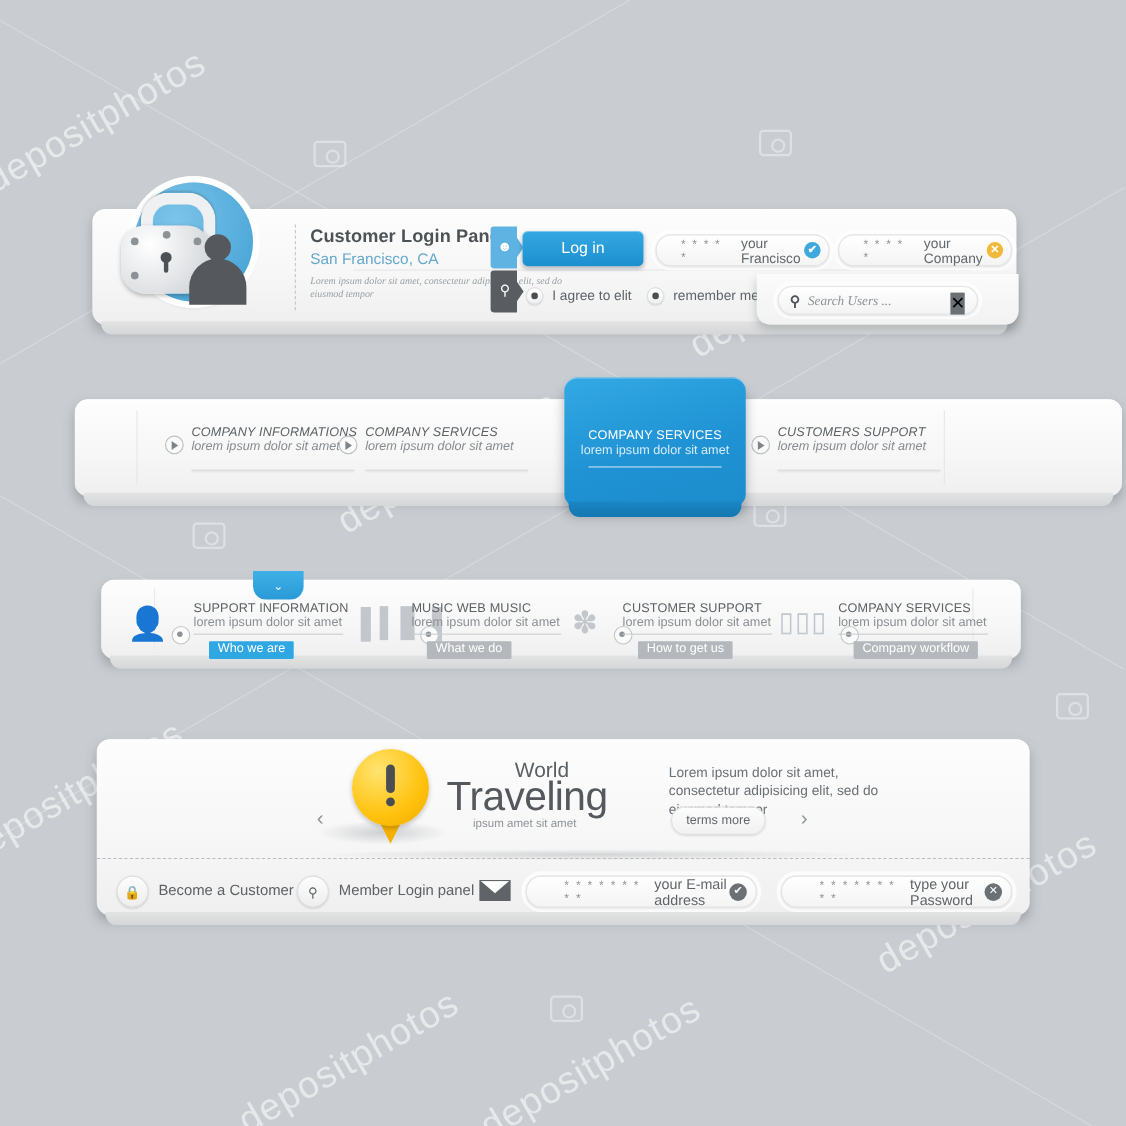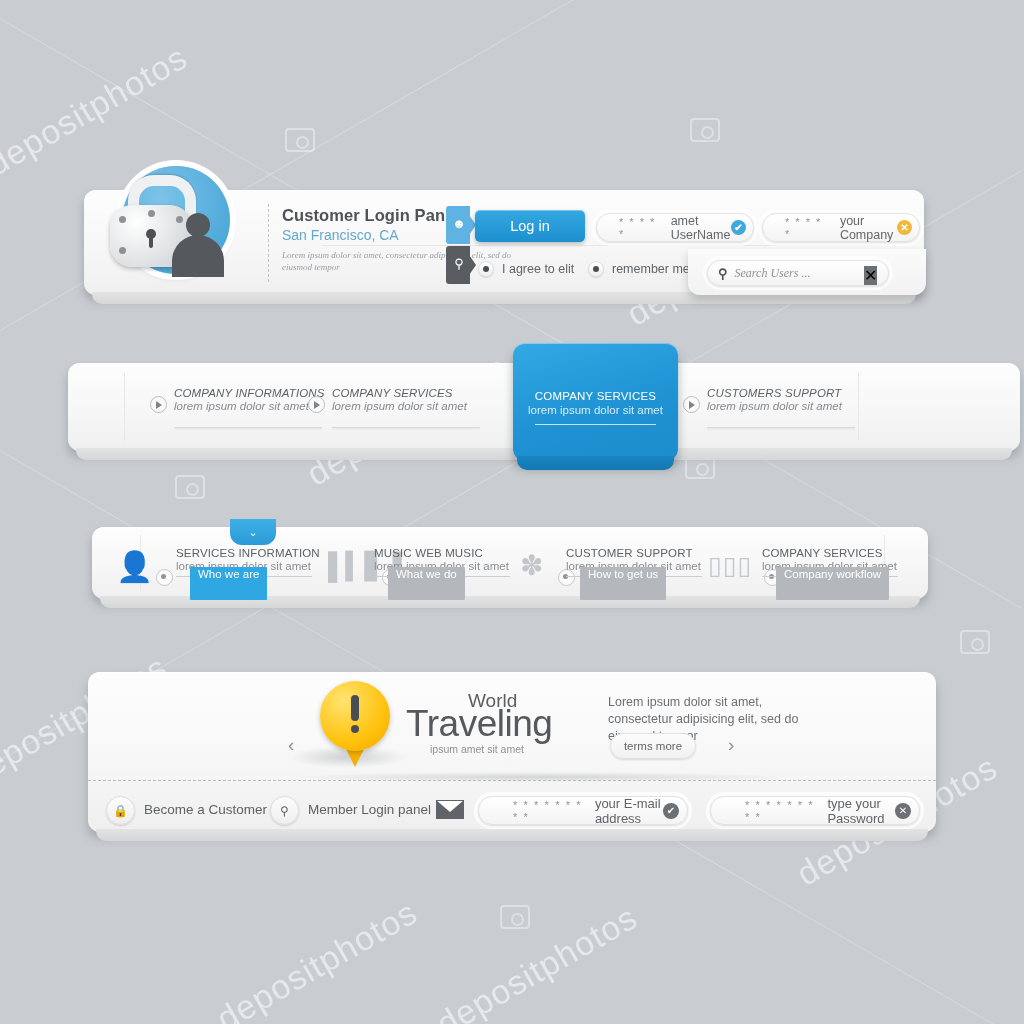--- a/index.html
+++ b/index.html
@@ -217,21 +217,21 @@
     background:linear-gradient(180deg,#3fb0e6,#2a9ad8);
     border-radius:0 0 12px 12px;z-index:22;
     display:flex;align-items:flex-start;justify-content:center;
   }
   .chevtab span{color:#e8f6fe;font-size:11px;margin-top:7px;}
   .p3-item{position:absolute;top:20px;}
   .p3-h{font-size:11.5px;color:#5d6266;letter-spacing:.15px;}
   .p3-s{font-size:11.5px;color:#8a8f94;margin-top:1px;}
   .p3-rule{position:absolute;left:0;top:29px;width:136px;height:1px;background:#c9ccd0;}
   .p3-tag{
-    position:absolute;top:20px;height:33px;line-height:15px;padding:0 8px;
+    position:absolute;top:36px;height:16px;line-height:15px;padding:0 8px;
     font-size:11.5px;color:#ffffff;border-radius:1px;
   }
   .tag-blue{background:#2fa7e2;}
   .tag-gray{background:#b4b8bc;}
   .dotbtn{
     position:absolute;width:15px;height:15px;border-radius:50%;
     border:1px solid #c4c7ca;background:#fbfbfb;
   }
   .dotbtn:after{
     content:"";position:absolute;left:4px;top:4px;width:5px;height:5px;
@@ -393,21 +393,21 @@
 <div class="tabshape" id="tab-search" style="left:446px;top:246px;z-index:13;">
   <div class="tbody"></div>
     <div class="ttail"></div>
   <div class="tabglyph">⚲</div>
 </div>
 
 <div class="btn-login">Log in</div>
 
 <div class="inputpill" style="left:596px;top:213px;width:156px;">
   <span class="stars">* * * * *</span>
-  <span class="lbl">amet UserName</span>
+  <span class="lbl">your Francisco</span>
   <span class="badge badge-blue">✔</span>
 </div>
 
 <div class="inputpill" style="left:762px;top:213px;width:156px;">
   <span class="stars">* * * * *</span>
   <span class="lbl">your Company</span>
   <span class="badge badge-amber">✕</span>
 </div>
 
 <div class="radio-row" style="left:478px;top:261px;">
@@ -463,21 +463,21 @@
 </div>
 
 <div class="panel" id="panel-nav">
   <div class="lipshade"></div>
   <div class="p3-divider" style="left:48px;"></div>
   <div class="p3-divider" style="left:792px;"></div>
 
   <div class="ico-gray" style="left:24px;top:22px;font-size:30px;">👤</div>
   <span class="dotbtn" style="left:64px;top:42px;"></span>
   <div class="p3-item" style="left:84px;">
-    <div class="p3-h">SERVICES INFORMATION</div>
+    <div class="p3-h">SUPPORT INFORMATION</div>
     <div class="p3-s">lorem ipsum dolor sit amet</div>
     <div class="p3-rule"></div>
     <div class="p3-tag tag-blue" style="left:14px;">Who we are</div>
   </div>
 
   <div class="ico-gray" style="left:236px;top:24px;font-size:26px;letter-spacing:-1px;">▌▍▋▐</div>
   <span class="dotbtn" style="left:290px;top:42px;"></span>
   <div class="p3-item" style="left:282px;">
     <div class="p3-h">MUSIC WEB MUSIC</div>
     <div class="p3-s">lorem ipsum dolor sit amet</div>

